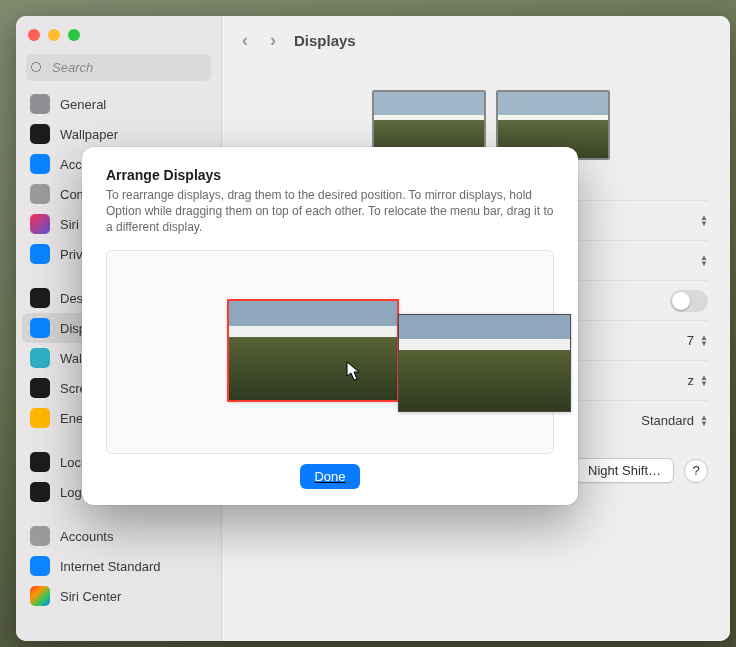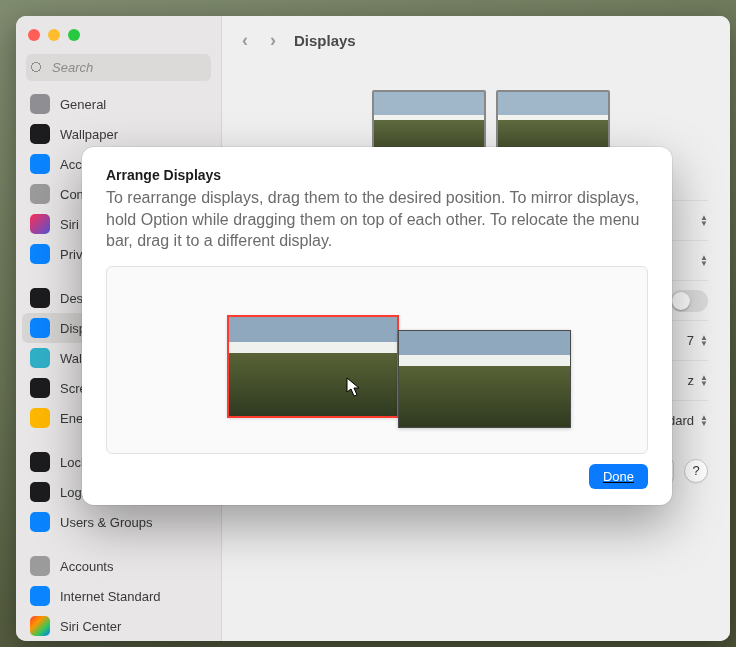--- a/index.html
+++ b/index.html
@@ -83,45 +83,45 @@
   }
   .toggle::after{content:"";position:absolute;left:2px;top:2px;width:18px;height:18px;border-radius:50%;background:#fff;box-shadow:0 1px 2px rgba(0,0,0,.3);}
   .btn-row { display:flex; justify-content:flex-end; gap:10px; margin-top:18px; align-items:center;}
   .pill-btn {
     background:#fff; border:1px solid #c9c9c9; border-radius:6px;
     padding:4px 12px; font-size:13px; color:#333; box-shadow:0 1px 0 rgba(0,0,0,.05);
   }
   .help-btn{width:24px;height:24px;border-radius:50%;display:flex;align-items:center;justify-content:center;padding:0;}
   
   .sheet {
-    position:absolute; left:82px; top:147px; width:590px; height:358px;
+    position:absolute; left:82px; top:147px; width:496px; height:358px;
     background:#fff; border-radius:12px;
     box-shadow: 0 20px 50px rgba(0,0,0,.35), 0 0 0 1px rgba(0,0,0,.06);
     padding: 20px 24px 16px 24px;
     display:flex; flex-direction:column;
     z-index: 50;
   }
   .sheet h2 { font-size:14px; font-weight:700; color:#1c1c1e; margin-bottom:4px;}
-  .sheet p { font-size:16px; color:#6b6b6b; line-height:1.35; }
+  .sheet p { font-size:12px; color:#6b6b6b; line-height:1.35; }
   .arrange-area {
     flex:1; margin:14px 0 10px 0; border:1px solid #e2e2e2; border-radius:6px;
     background:#fafafa; position:relative;
   }
   .disp {
     position:absolute; border:1px solid #4a4a4a; box-shadow:0 1px 4px rgba(0,0,0,.2);
     background: linear-gradient(to bottom,#8fa8bd 0%,#8fa8bd 25%,#eef1ee 25%,#eef1ee 36%,#596336 36%,#2f3a21 100%);
   }
   .disp.sel { outline:2px solid #ff3b30; outline-offset:-1px; }
   .disp-a { left:121px; top:49px; width:170px; height:101px; }
   .disp-b { left:291px; top:63px; width:173px; height:98px; }
   .cursor-icon {
     position:absolute; left:239px; top:110px; width:16px; height:20px;
     z-index:2; pointer-events:none;
   }
-  .sheet-footer { display:flex; justify-content:flex-end;text-decoration:underline; }
+  .sheet-footer { display:flex; justify-content:center;text-decoration:underline; }
   .done-btn {
     background:#0a7aff; color:#fff; border:none; border-radius:6px;
     font-size:13px; font-weight:500; padding:5px 14px;
   }
   
 </style>
 </head>
 <body>
 
 <div class="window">
@@ -182,24 +182,20 @@
           <span>Energy Saver</span>
         </div>
         <div class="sb-gap"></div>
         <div class="sb-item">
           <span class="sb-icon ic-lock"></span>
           <span>Lock Screen</span>
         </div>
         <div class="sb-item">
           <span class="sb-icon ic-login"></span>
           <span>Login Password</span>
-        </div>
-        <div class="sb-item">
-          <span class="sb-icon ic-users"></span>
-          <span>Users &amp; Groups</span>
         </div>
         <div class="sb-gap"></div>
         <div class="sb-item">
           <span class="sb-icon ic-pw"></span>
           <span>Accounts</span>
         </div>
         <div class="sb-item">
           <span class="sb-icon ic-ia"></span>
           <span>Internet Standard</span>
         </div>

